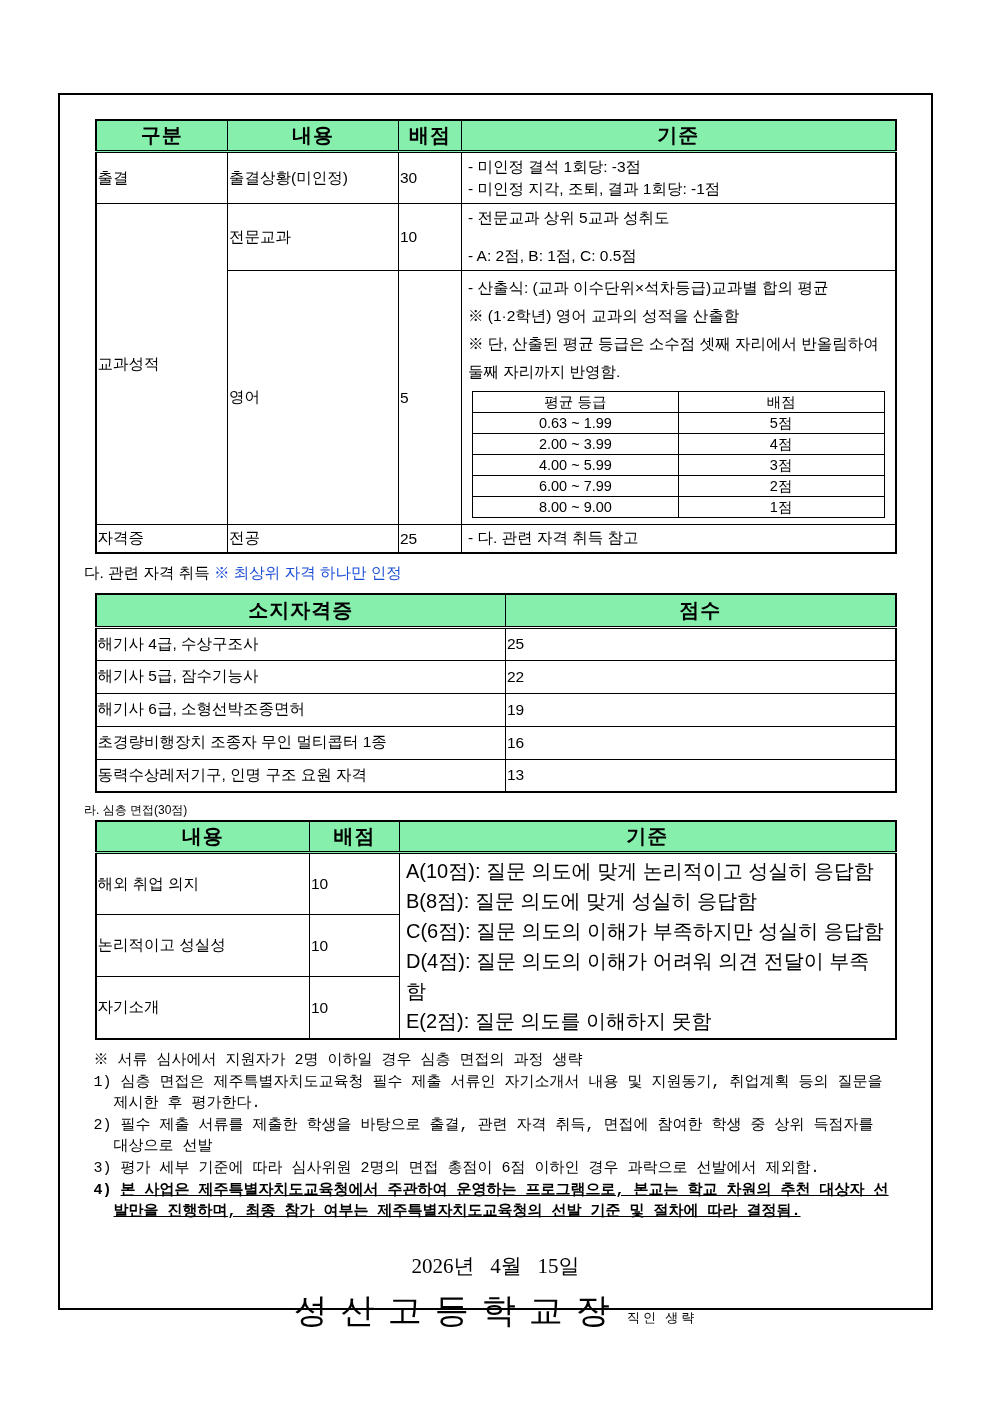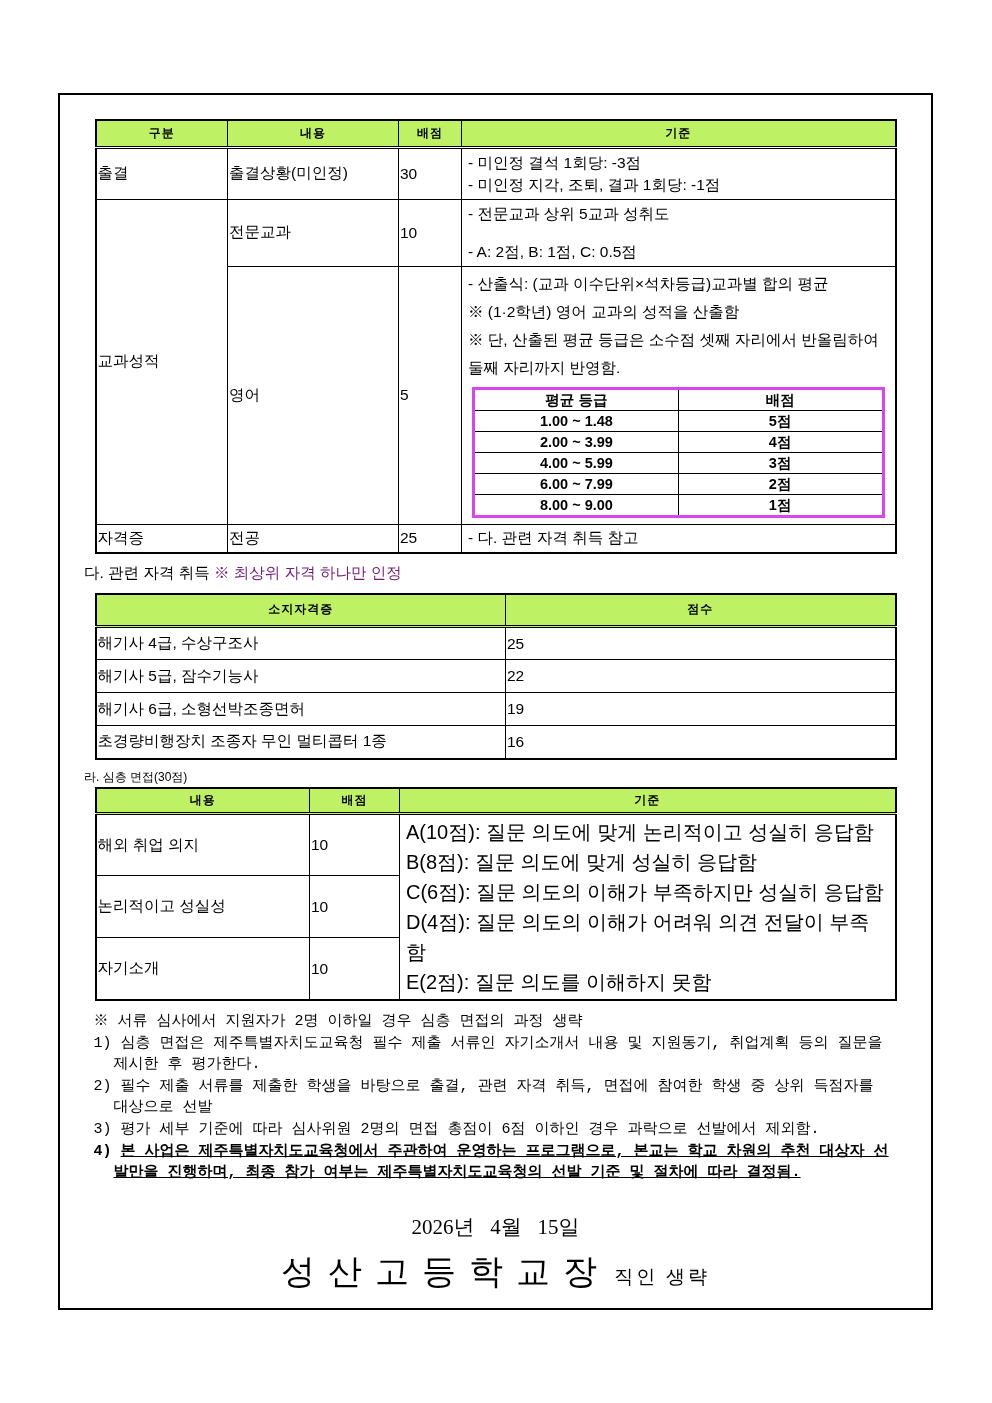--- a/index.html
+++ b/index.html
@@ -15,52 +15,51 @@
     position: absolute;
     left: 58px; top: 93px;
     width: 875px; height: 1217px;
     border: 2px solid #000;
     padding-top: 24px;
   }
   table { border-collapse: collapse; table-layout: fixed; }
   .t1, .t2, .t3 { width: 800px; margin: 0 auto; border: 2px solid #000; }
   .t1 th, .t1 td, .t2 th, .t2 td, .t3 th, .t3 td { border: 1px solid #000; }
   th.hdr {
-    background: #bef264;
+    background: #86efac;
     font-weight: bold;
-    font-size: 12px;
+    font-size: 20px;
     letter-spacing: 1px;
     border-bottom: 3px double #000 !important;
     height: 27px;
     text-align: center;
   }
   .c { text-align: left; vertical-align: middle; font-size: 15.5px; }
   .crit { text-align: left; vertical-align: middle; font-size: 15.5px; padding: 3px 6px; }
   .crit .ln { line-height: 22px; }
   .row-att { height: 48px; }
   .row-major { height: 60px; }
   .row-major .gap { margin-bottom: 16px; }
   .row-cert { height: 25px; }
   .eng .ln { line-height: 28px; }
   .nested {
     width: calc(100% - 8px);
     margin: 5px auto 3px auto;
-    border: 3px solid #d946ef;
-    font-weight: bold;
+    border: 1px solid #d946ef;
   }
   .nested td {
     border: 1px solid #000;
     text-align: center;
     height: 21px;
     font-size: 14.5px;
     padding: 0;
     line-height: 20px;
   }
   .sec-da { margin: 9px 0 9px 24px; font-size: 15.5px; }
-  .red { color: #701a75; }
+  .red { color: #1d4ed8; }
   .t2 td { height: 33px; }
   .t2 .hdr { height: 33px; }
   .sec-ra-title { margin: 7px 0 0 24px; font-size: 12px; line-height: 20px; }
   .sec-ra-sub { margin: 1px 0 5px 31px; font-size: 15px; line-height: 20px; }
   .t3 .hdr { height: 26px; }
   .t3 td.c { height: 52px; }
   .t3 .crit-cell {
     vertical-align: middle;
     text-align: left;
     font-size: 20px;
@@ -80,21 +79,21 @@
     margin-top: 30px;
   }
   .sign-line { text-align: center; margin-top: 8px; }
   .signer {
     font-family: "Liberation Serif", serif;
     font-size: 34px;
     letter-spacing: 13px;
   }
   .seal-note {
     font-family: "Liberation Serif", serif;
-    font-size: 19px;
+    font-size: 13px;
     letter-spacing: 3px;
   }
 </style>
 </head>
 <body>
 
 <div class="page-frame">
 
   <table class="t1">
     <colgroup>
@@ -139,21 +138,21 @@
           <colgroup>
                 <col style="width:50%">
                 <col style="width:50%">
               </colgroup>
           <tbody>
                 <tr>
             <td>평균 등급</td>
             <td>배점</td>
           </tr>
           <tr>
-            <td>1.00 ~ 1.48</td>
+            <td>0.63 ~ 1.99</td>
             <td>5점</td>
           </tr>
           <tr>
             <td>2.00 ~ 3.99</td>
             <td>4점</td>
           </tr>
           <tr>
             <td>4.00 ~ 5.99</td>
             <td>3점</td>
           </tr>
@@ -200,20 +199,24 @@
       <td class="c">해기사 5급, 잠수기능사</td>
       <td class="c">22</td>
     </tr>
     <tr>
       <td class="c">해기사 6급, 소형선박조종면허</td>
       <td class="c">19</td>
     </tr>
     <tr>
       <td class="c">초경량비행장치 조종자 무인 멀티콥터 1종</td>
       <td class="c">16</td>
+    </tr>
+    <tr>
+      <td class="c">동력수상레저기구, 인명 구조 요원 자격</td>
+      <td class="c">13</td>
     </tr>
   </tbody>
     </table>
 
   <div class="sec-ra-title">라. 심층 면접(30점)</div>
 
   <table class="t3">
     <colgroup>
         <col style="width:214px">
         <col style="width:90px">

